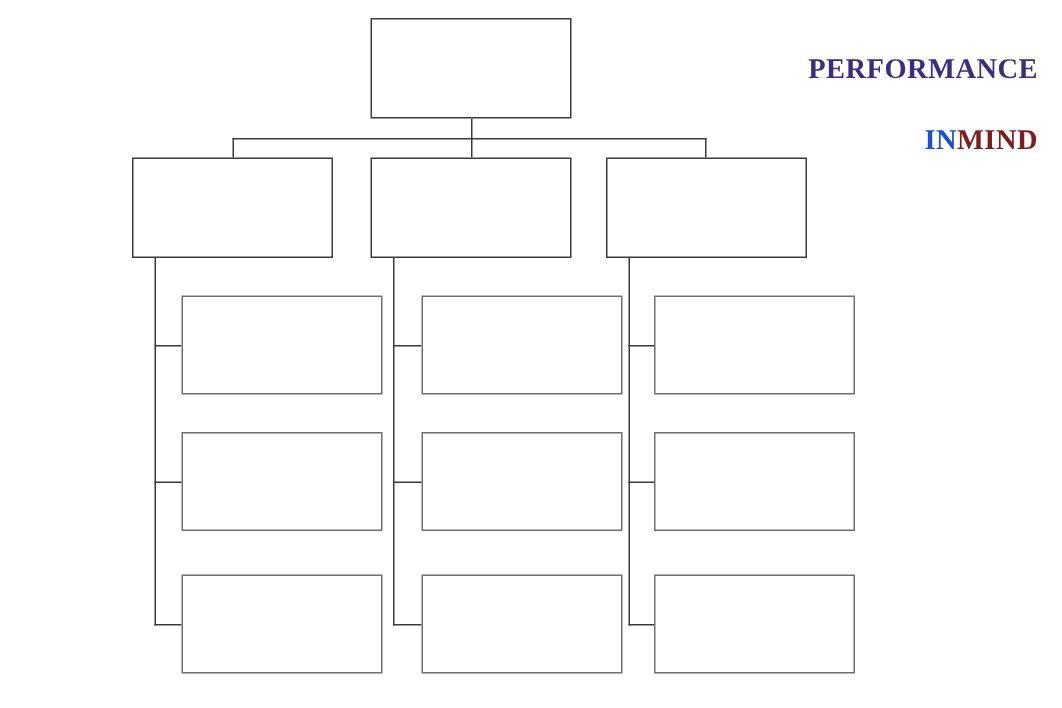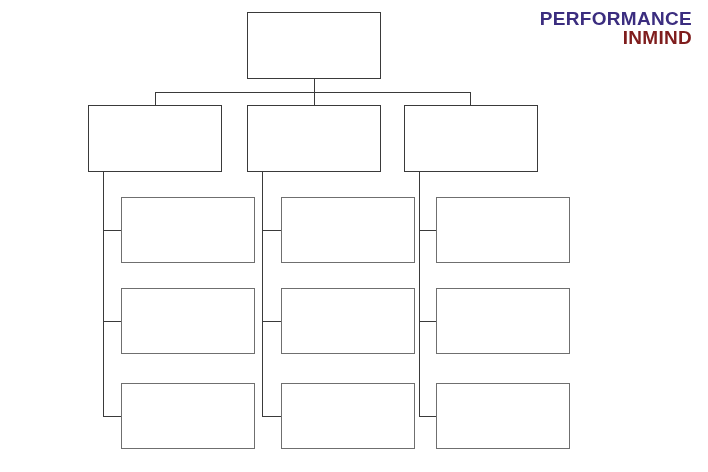--- a/index.html
+++ b/index.html
@@ -23,27 +23,28 @@
     position: absolute;
     right: 16px;
     top: 9px;
     text-align: right;
     line-height: 1.0;
     letter-spacing: 0.3px;
     user-select: none;
   }
   .logo-line {
     display: block;
-    font-family: Liberation Sans, sans-serif;
+    font-family: Liberation Serif, serif;
     font-weight: bold;
     font-size: 19px;
     white-space: nowrap;
+    margin-top: 28px;
   }
   .logo-line1 { color: #3B2D7F; }
-  .logo-in    { color: #7f1d1d; }
+  .logo-in    { color: #1d4ed8; }
   .logo-mind  { color: #7f1d1d; }
 
   
   .node {
     position: absolute;
     background: #ffffff;
     box-sizing: border-box;
   }
   .node-root,
   .node-l2 {

